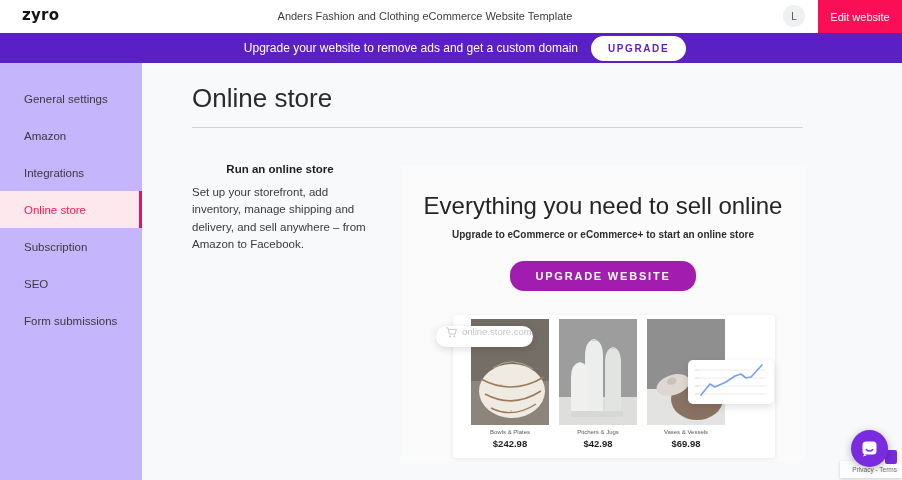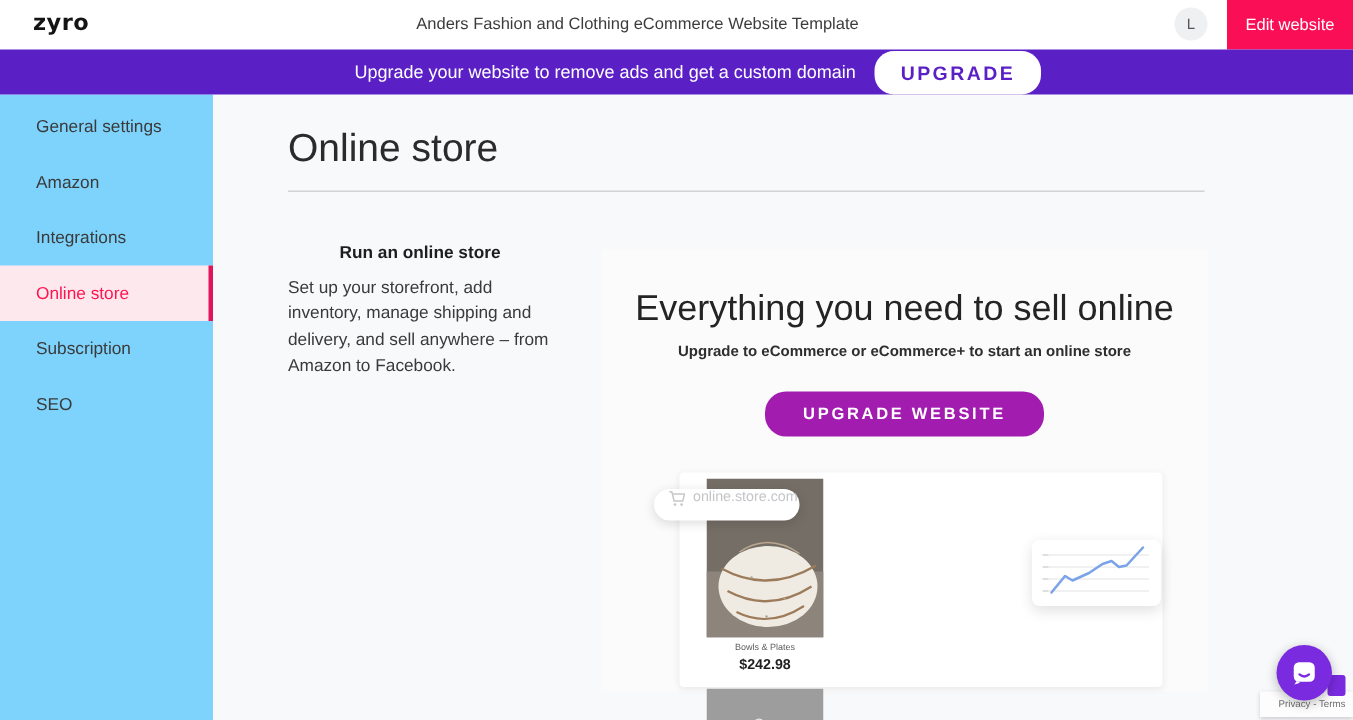--- a/index.html
+++ b/index.html
@@ -10,38 +10,38 @@
   }
   
   .header { position:absolute; top:0; left:0; width:902px; height:48px; background:#fff; z-index:10; }
   .logo { position:absolute; left:22px; top:6px; font-family:"DejaVu Sans",sans-serif; font-weight:700; font-size:15px; color:#141414; letter-spacing:.3px; cursor:pointer; }
   .header-title { position:absolute; left:425px; top:0; height:33px; line-height:33px; transform:translateX(-50%); font-size:11px; color:#3c3c3c; white-space:nowrap; }
   .avatar { position:absolute; right:97px; top:5px; width:22px; height:22px; border-radius:50%; background:#eef0f2; color:#53575c; font-size:10px; display:flex; align-items:center; justify-content:center; cursor:pointer; }
   .edit-btn { position:absolute; right:0; top:0; width:84px; height:33px; background:#fa0f56; color:#fff; font-size:11px; border:none; display:flex; align-items:center; justify-content:center; cursor:pointer; font-family:inherit; }
   
   .banner { position:absolute; top:33px; left:0; width:902px; height:30px; background:#5b1fc6; display:flex; align-items:center; justify-content:center; gap:13px; z-index:10;padding-left:28px; }
   .banner-text { color:#fff; font-size:12px; }
-  .banner-btn { background:#fff; color:#5b1fc6; font-size:13px; font-weight:700; letter-spacing:1.6px; border:none; border-radius:13px; padding:7px 17px; cursor:pointer; font-family:inherit; }
+  .banner-btn { background:#fff; color:#5b1fc6; font-size:10px; font-weight:700; letter-spacing:1.6px; border:none; border-radius:13px; padding:7px 17px; cursor:pointer; font-family:inherit; }
   
-  .sidebar { position:absolute; top:63px; left:0; width:142px; bottom:0; background:#7dd3fc; z-index:5; padding-top:3px; }
+  .sidebar { position:absolute; top:63px; left:0; width:142px; bottom:0; background:#c4b5fd; z-index:5; padding-top:17px; }
   .side-item { height:37px; display:flex; align-items:center; padding-left:24px; font-size:11.5px; color:#3a3a3a; cursor:pointer; }
   .side-item.active { background:#fde9ed; color:#ff1450; border-right:3px solid #e0155c; }
   
   .main { position:absolute; top:63px; left:142px; width:760px; bottom:0; background:#f8f9fb; }
   .page-title { position:absolute; left:50px; top:20px; font-size:26px; font-weight:400; color:#2b2b2b; margin:0; }
   .divider { position:absolute; left:50px; top:64px; width:611px; height:1px; background:#d3d3d3; }
   .intro { position:absolute; left:50px; top:100px; width:176px; }
   .intro h3 { margin:0 0 9px; font-size:11.5px; color:#1e1e1e;text-align:center; }
   .intro p { margin:0; font-size:11.5px; line-height:1.5; color:#3a3a3a; }
   .panel { position:absolute; left:259px; top:103px; width:404px; height:295px; background:#fbfbfc; }
   .panel-heading { margin:26px 0 0; text-align:center; font-size:24px; font-weight:400; color:#242424; }
   .panel-sub { margin:9px 0 0; text-align:center; font-size:10px; font-weight:700; color:#2e2e2e; }
   .panel-btn { display:block; margin:21px auto 0; background:#a21caf; color:#fff; border:none; border-radius:14px; padding:9px 25px; font-size:11px; font-weight:700; letter-spacing:1.8px; cursor:pointer; font-family:inherit; }
   
-  .preview { position:absolute; left:52px; top:149px; width:322px; height:143px; background:#fff; border-radius:3px; box-shadow:0 1px 5px rgba(0,0,0,.08); display:flex; gap:10px; padding:4px 0 0 18px;flex-direction:column; }
+  .preview { position:absolute; left:52px; top:149px; width:322px; height:143px; background:#fff; border-radius:3px; box-shadow:0 1px 5px rgba(0,0,0,.08); display:flex; gap:10px; padding:4px 0 0 18px; }
   .tile { width:78px; text-align:center; }
   .tile svg { width:78px; height:106px; display:block; }
   .tile-name { font-size:6px; color:#5c5c5c; margin-top:4px; }
   .tile-price { font-size:9.5px; font-weight:700; color:#1f1f1f; margin-top:3px; }
   .url-pill { position:absolute; left:35px; top:160px; width:97px; height:21px; background:#fff; border-radius:11px; box-shadow:0 2px 8px rgba(0,0,0,.14); display:flex; gap:5px; padding-left:9px; z-index:3; }
   .url-pill span { font-size:9.5px; color:#c3c5c8; }
   .chart-card { position:absolute; left:287px; top:194px; width:86px; height:44px; background:#fff; border-radius:5px; box-shadow:0 3px 9px rgba(0,0,0,.12); z-index:3; }
   
   .chat-tab { position:absolute; right:5px; bottom:16px; width:12px; height:14px; background:#7a2be0; border-radius:2px; z-index:6; }
   .chat-btn { position:absolute; right:14px; bottom:13px; width:37px; height:37px; border-radius:50%; background:#7a2be0; border:none; box-shadow:0 2px 8px rgba(0,0,0,.28); display:flex; align-items:center; justify-content:center; cursor:pointer; z-index:7; }
@@ -62,20 +62,21 @@
   <button class="banner-btn">UPGRADE</button>
 </div>
 
 <div class="sidebar">
   <div class="side-item">General settings</div>
   <div class="side-item">Amazon</div>
   <div class="side-item">Integrations</div>
   <div class="side-item active">Online store</div>
   <div class="side-item">Subscription</div>
   <div class="side-item">SEO</div>
+  <div class="side-item">Form submissions</div>
 </div>
 
 <div class="main">
   <h1 class="page-title">Online store</h1>
   <div class="divider"></div>
 
   <div class="intro">
     <h3>Run an online store</h3>
     <p>Set up your storefront, add inventory, manage shipping and delivery, and sell anywhere – from Amazon to Facebook.</p>
   </div>

